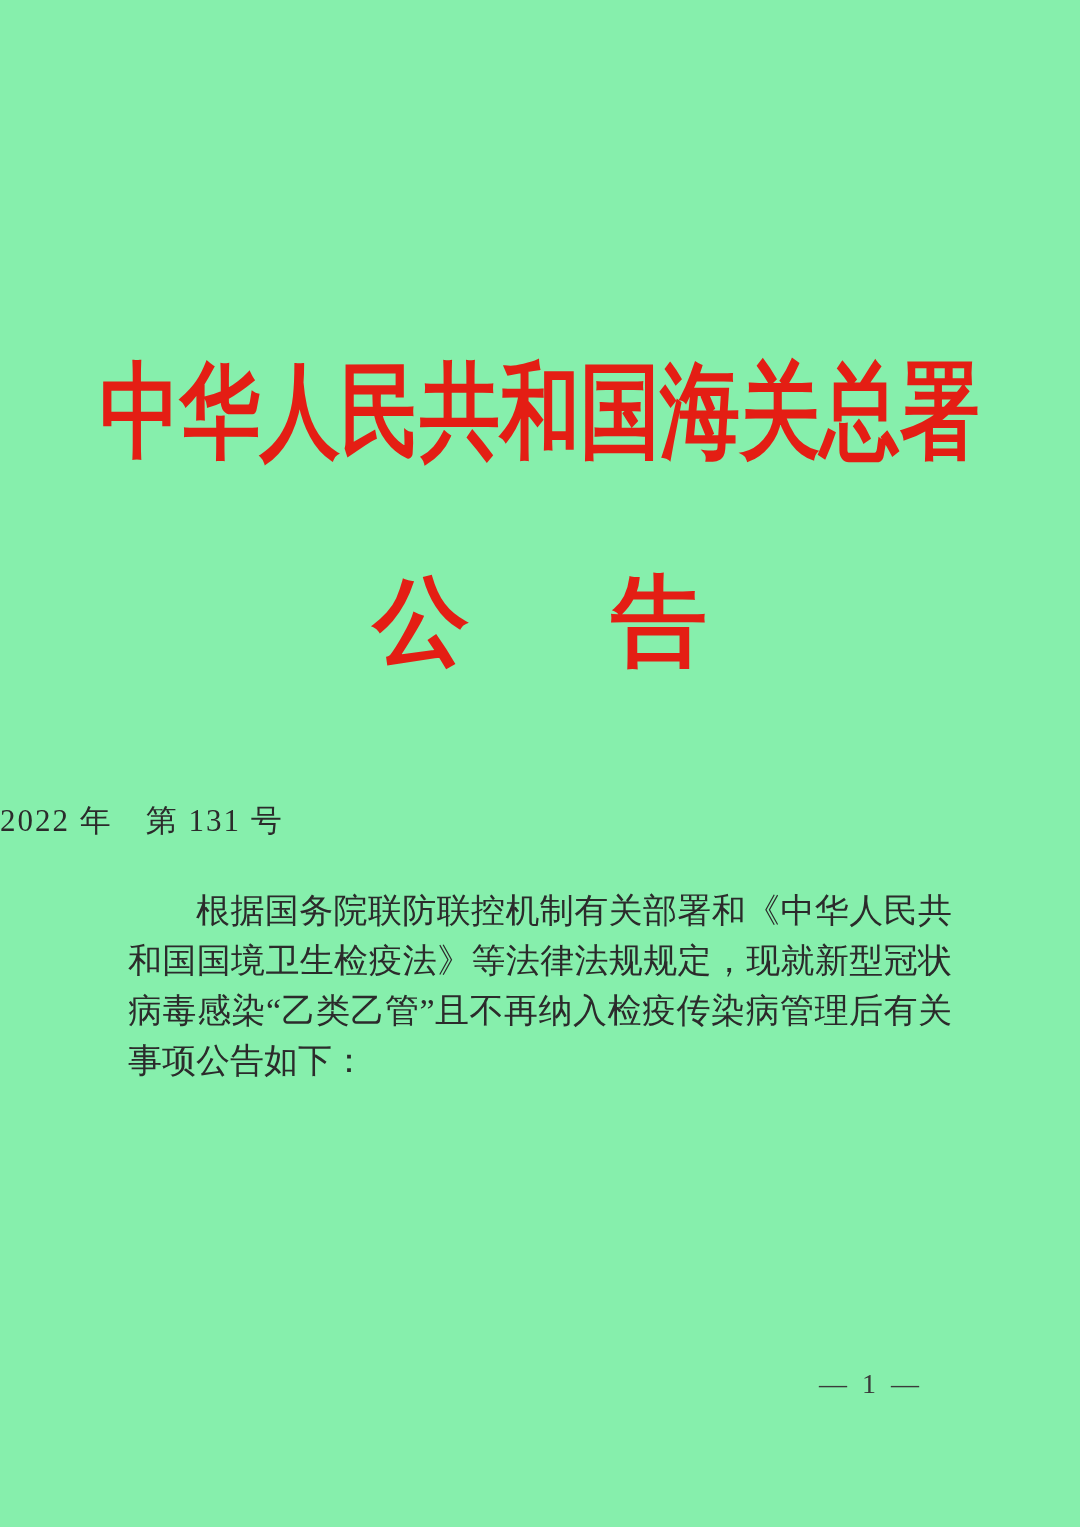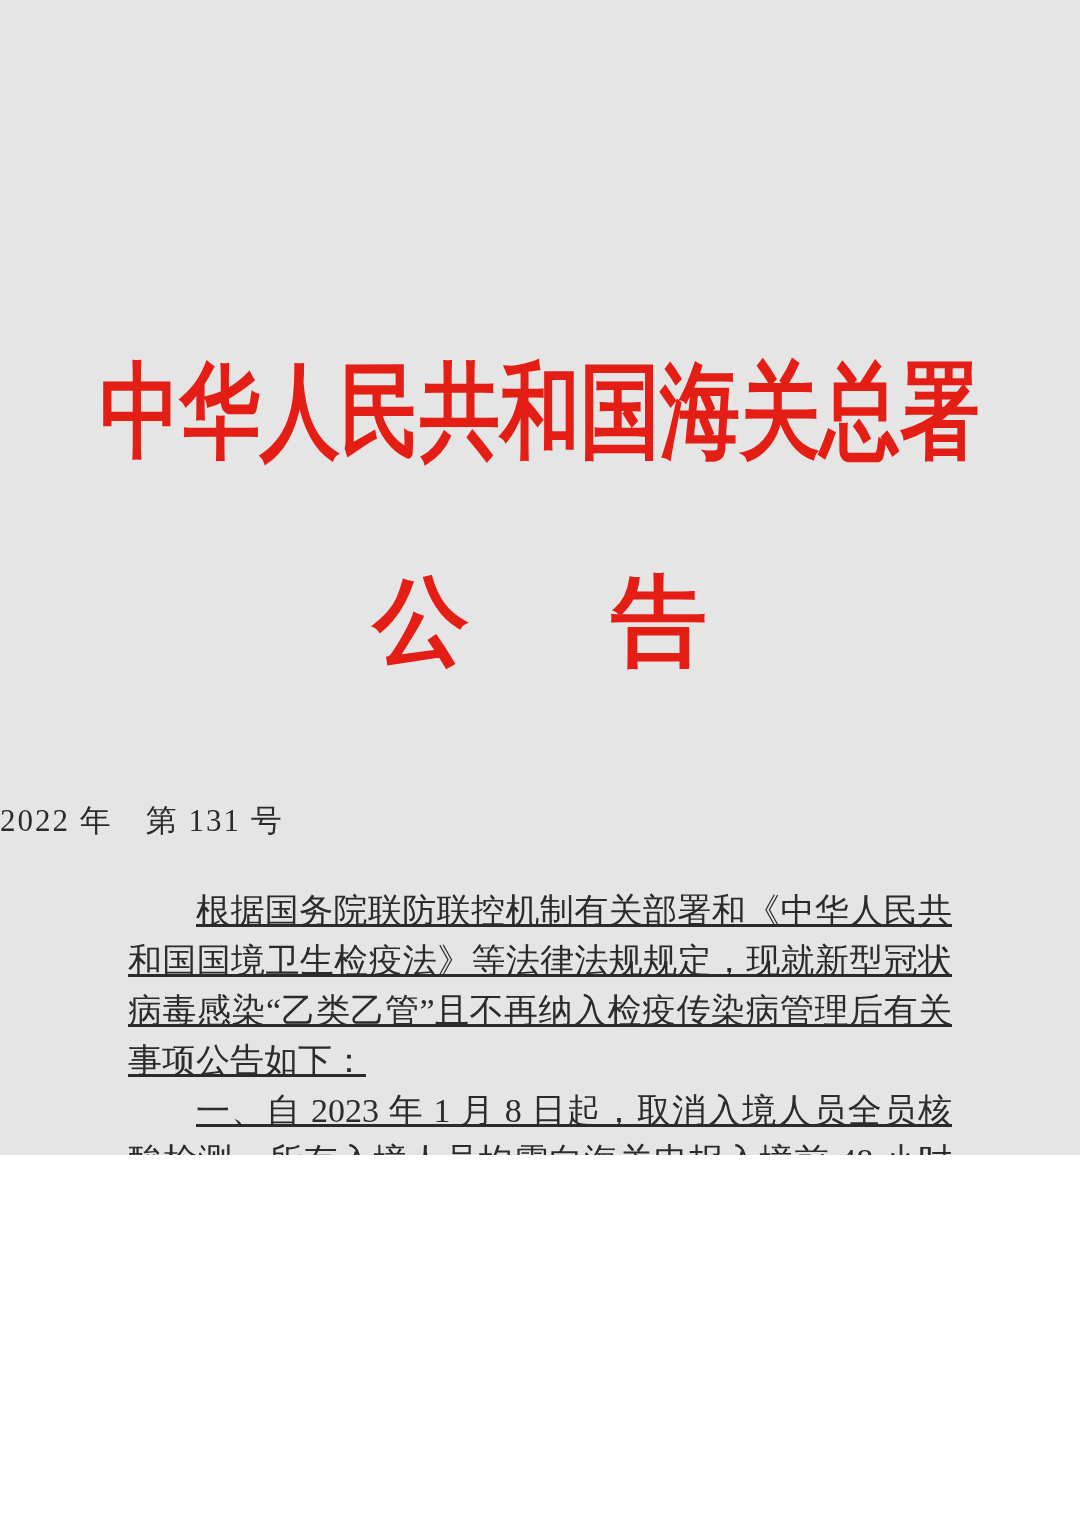--- a/index.html
+++ b/index.html
@@ -3,22 +3,22 @@
 <meta charset="utf-8">
 <style>
   :root{
     --red:#e41e14;
     --ink:#2b2b2b;
   }
   html,body{margin:0;padding:0;background:#ffffff;}
   .page{
     position:relative;
     width:1080px;
-    height:1155px;
-    background:#e5e5e5;
+    height:1527px;
+    background:#86efac;
     overflow:hidden;
     font-family:"Liberation Serif","DejaVu Serif",serif;
   }
   .masthead{
     position:absolute;
     top:358px;
     left:50%;
     margin:0;
     transform:translateX(-50%) scale(0.80,1.04);
     transform-origin:center top;
@@ -58,21 +58,20 @@
     width:824px;
     font-size:34px;
     line-height:50px;
     color:var(--ink);
     text-align:justify;
     text-justify:inter-ideograph;
   }
   .doc-body p{
     margin:0;
     text-indent:2em;
-    text-decoration:underline;
   }
   .page-number{
     position:absolute;
     top:1368px;
     right:157px;
     font-size:28px;
     color:#3a3a3a;
     letter-spacing:4px;
     white-space:nowrap;
   }
@@ -86,18 +85,17 @@
 
   <div class="doc-type">
     <span>公</span>
     <span>告</span>
   </div>
 
   <div class="doc-number">2022 年　第 131 号</div>
 
   <div class="doc-body">
     <p>根据国务院联防联控机制有关部署和《中华人民共和国国境卫生检疫法》等法律法规规定，现就新型冠状病毒感染“乙类乙管”且不再纳入检疫传染病管理后有关事项公告如下：</p>
-    <p>一、自 2023 年 1 月 8 日起，取消入境人员全员核酸检测，所有入境人员均需向海关申报入境前 48 小时内新型冠状病毒核酸检测结果。海关对健康申报正常且口岸常规检疫无异常的入境人员，放行进入社会面；对健康申报异常或出现发热等症状的入境人员，根据排查情况实施分类处置。</p>
   </div>
 
   <div class="page-number">— 1 —</div>
 
 </div>
 
 </body></html>

